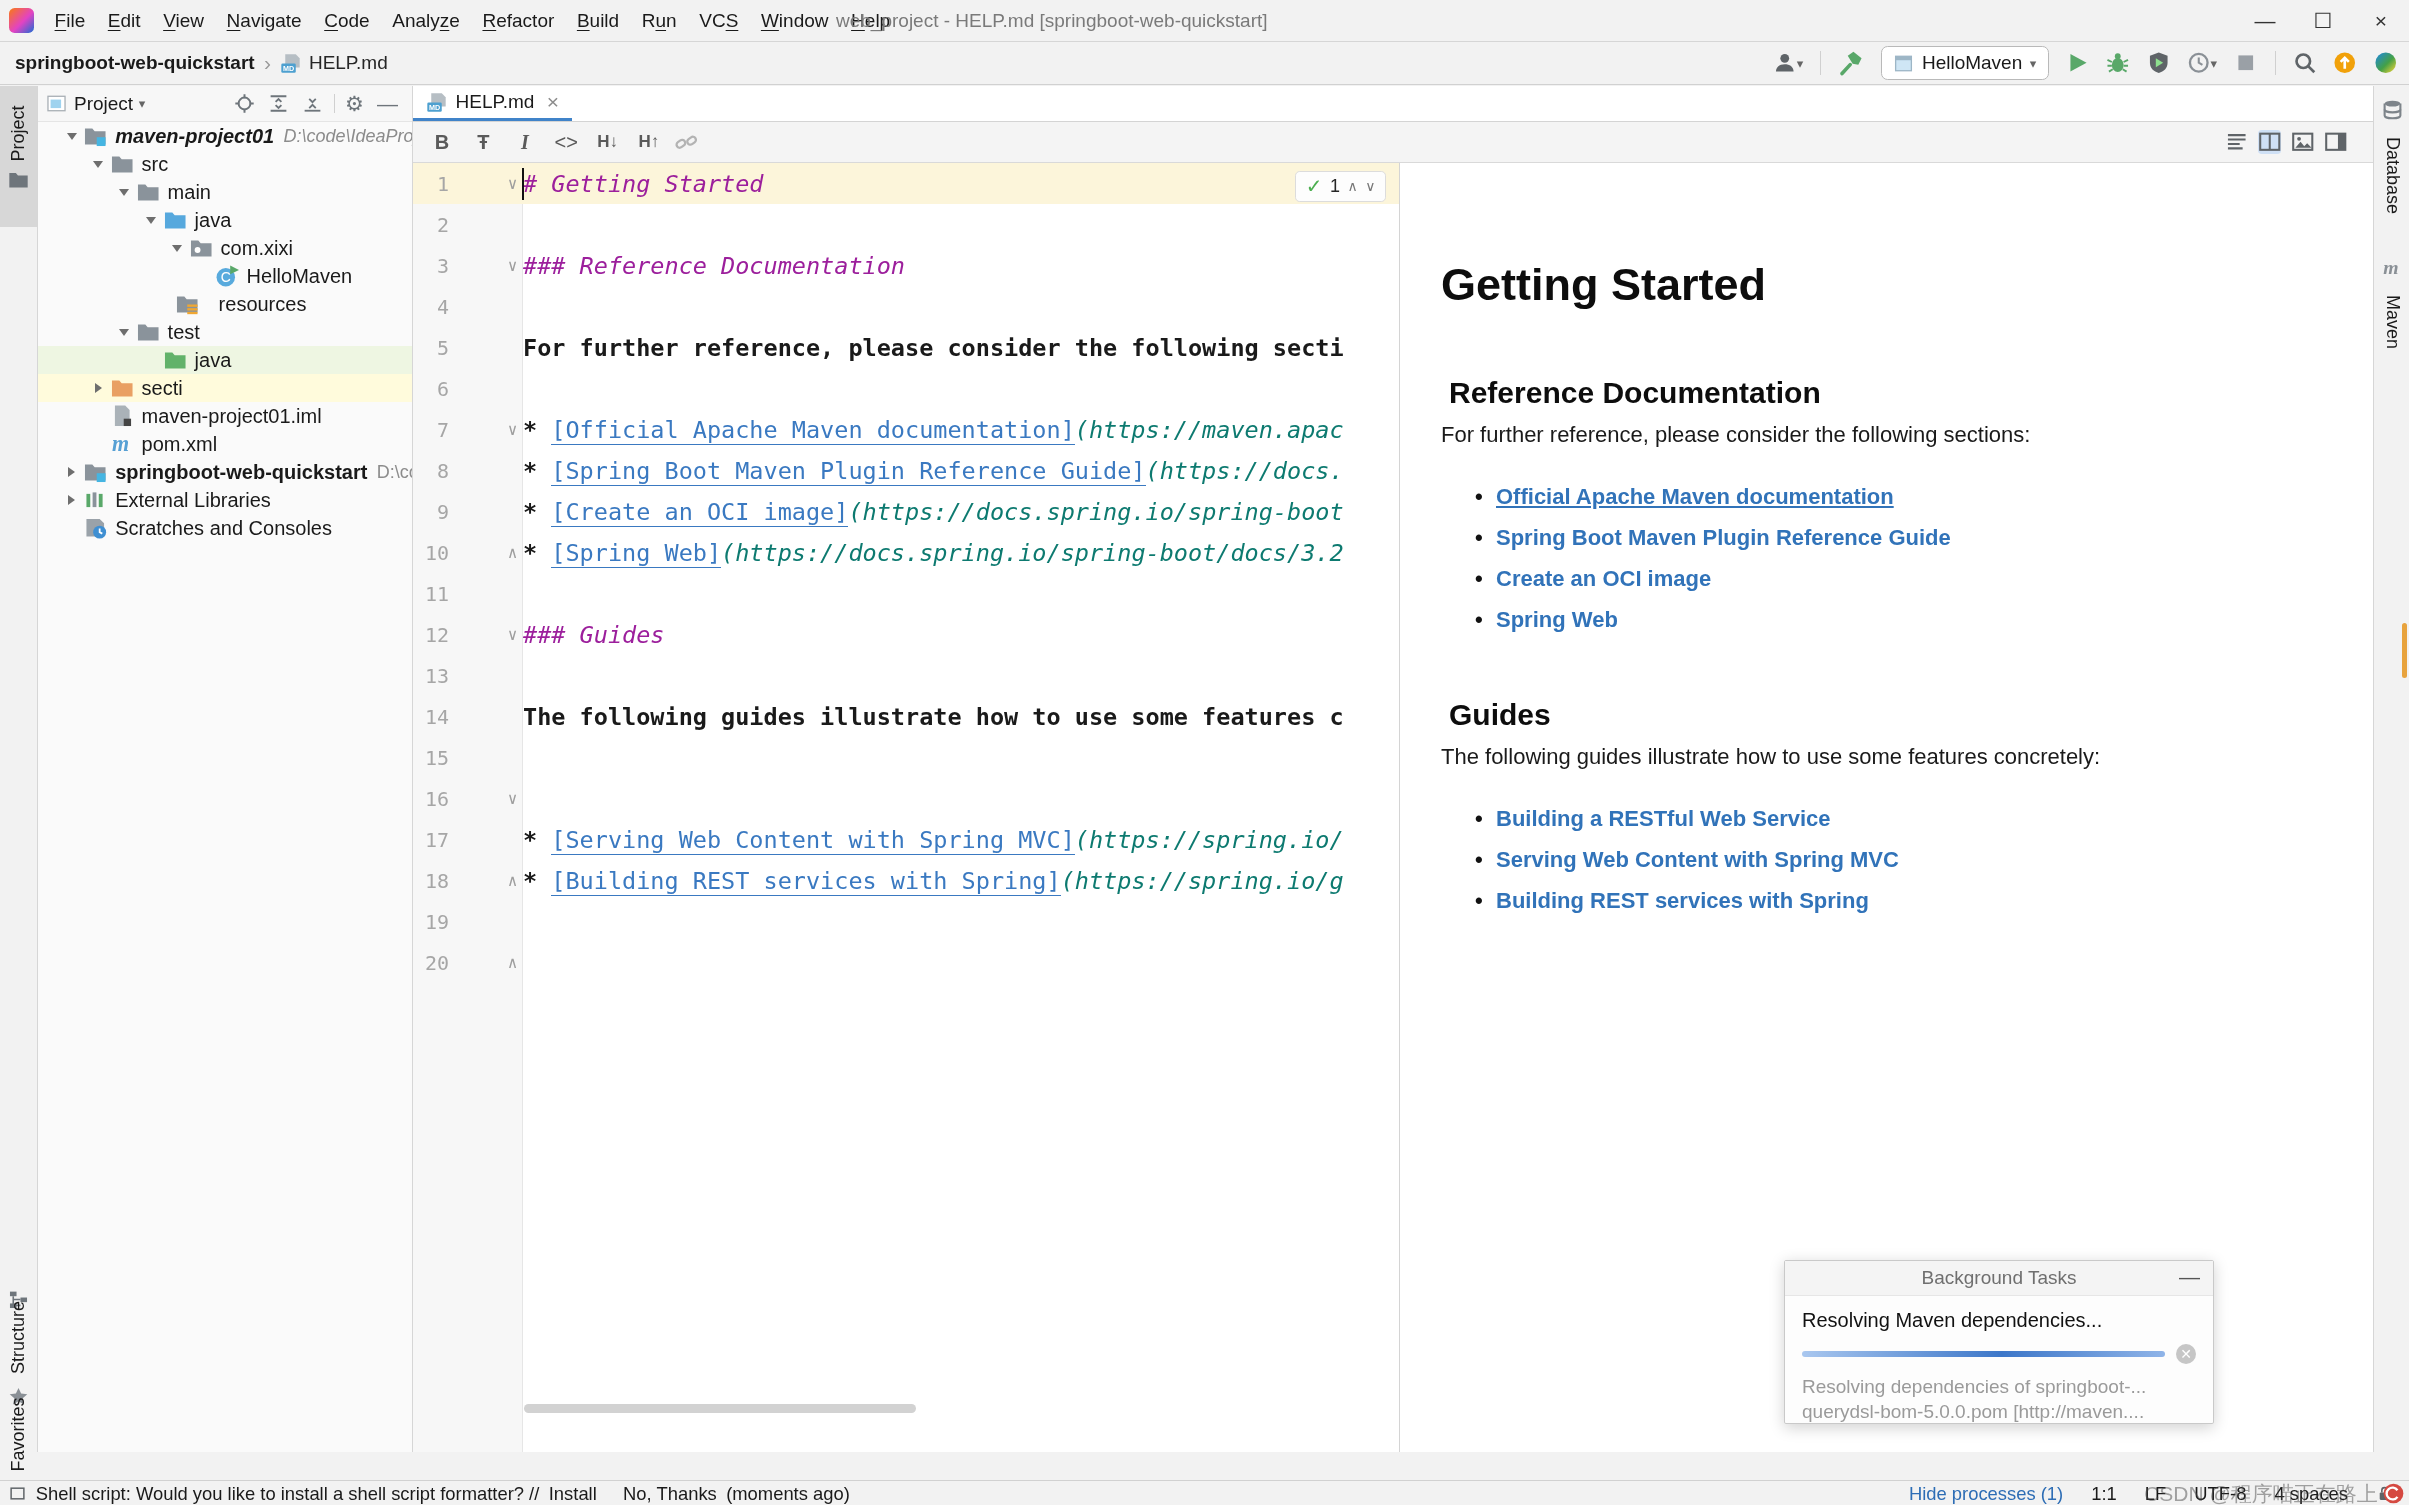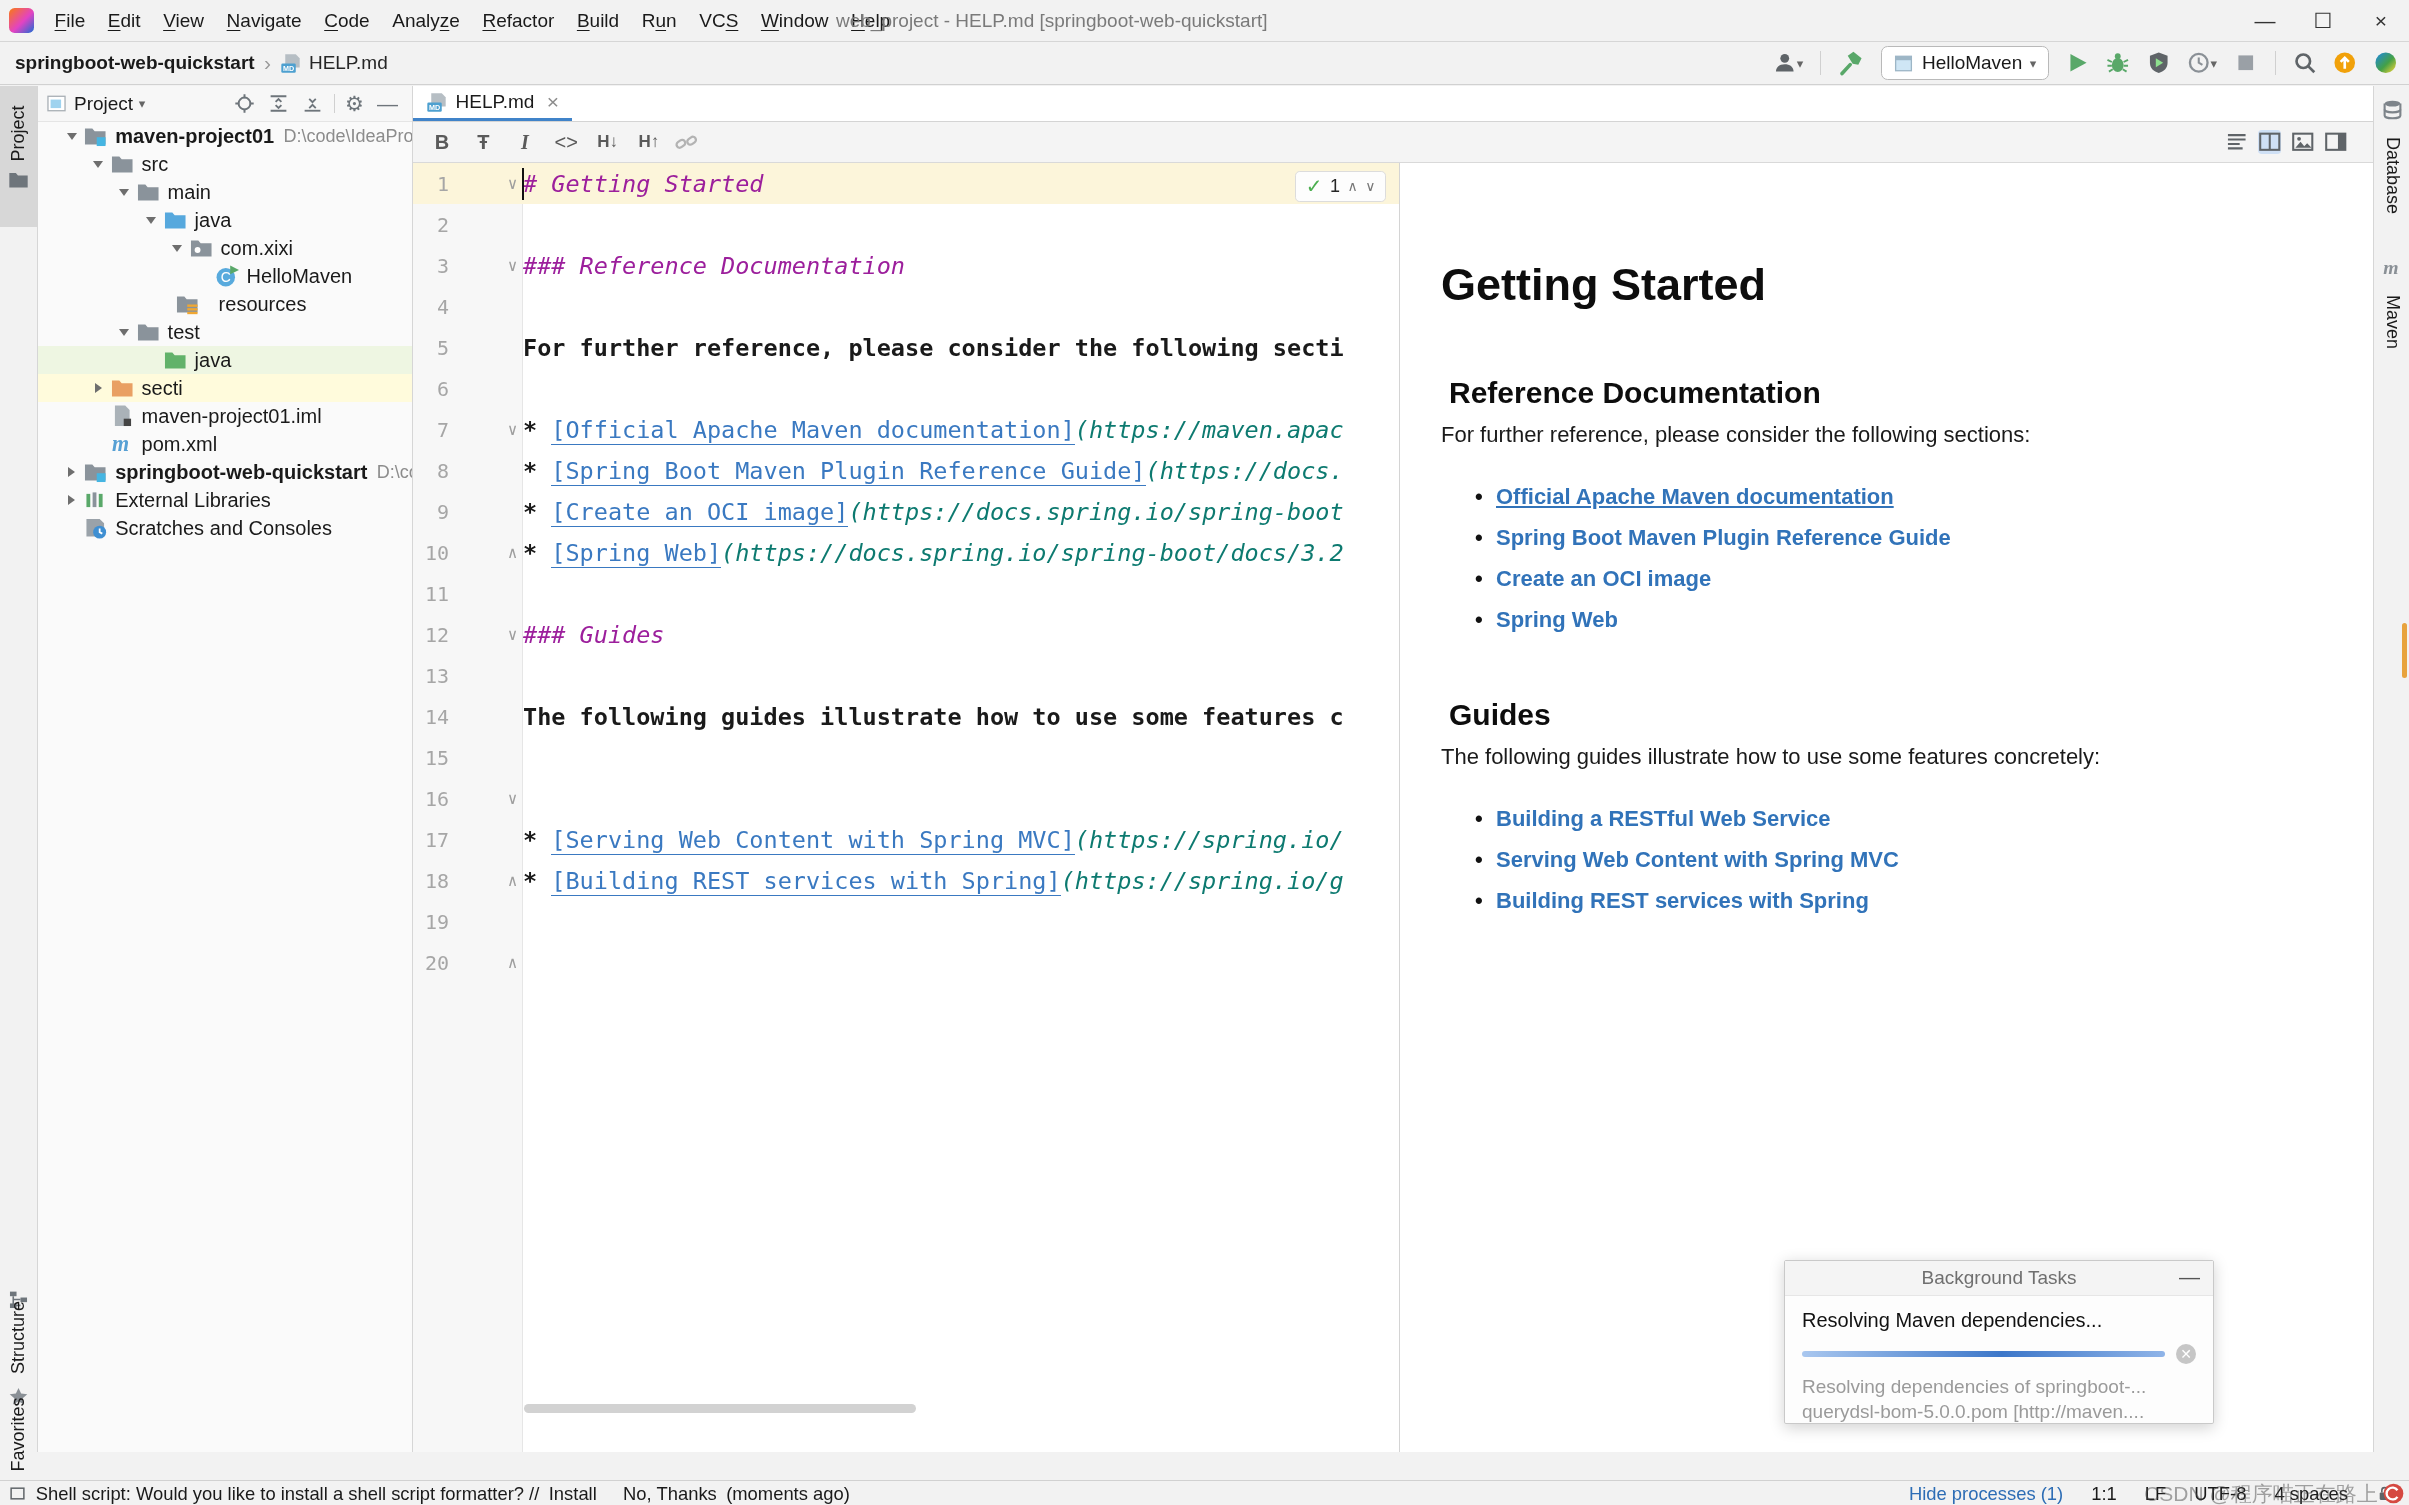--- a/index.html
+++ b/index.html
@@ -324,21 +324,21 @@
             <svg viewBox="0 0 16 16">
               <path d="M2 13.5h12" stroke="#6e757b" stroke-width="1.4"></path>
               <path d="M5.5 4.5L8 7l2.5-2.5M5.5 11.5L8 9l2.5 2.5" fill="none" stroke="#6e757b" stroke-width="1.4"></path>
             </svg>
           </span>
         <span class="vsep" style="height:19px;margin:0 3.8px;"></span>
         <span class="hicon glyph">⚙</span>
         <span class="hicon" style="color:#6e757b;font-size:21px;">—</span>
       </div>
       <div id="tree">
-          <div class="trow" style="padding-left: 22.6px;">
+          <div class="trow" style="padding-left: 22.6px; font-style: italic;">
             <span class="chev">
               <span class="chev-open"></span>
             </span>
             <span class="ticon icon">
               <svg viewBox="0 0 16 16">
                 <path d="M1 3h5l1.6 2H15v9H1z" fill="#8a939b"></path>
                 <rect x="9" y="9" width="6" height="6" fill="#45b5e2"></rect>
               </svg>
             </span>
             <span class="tlabel" style="font-weight: bold;">maven-project01</span>

